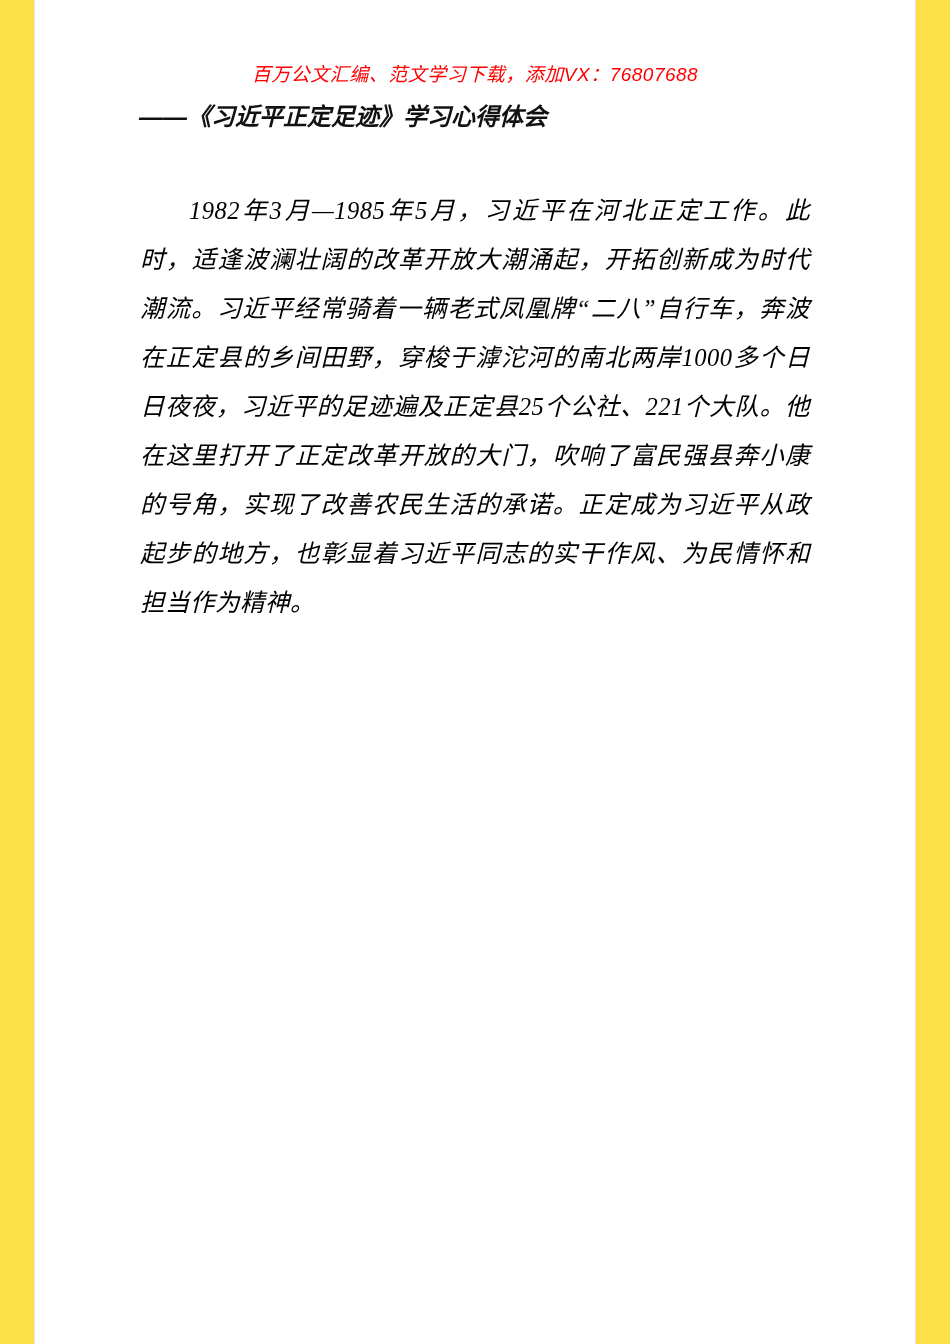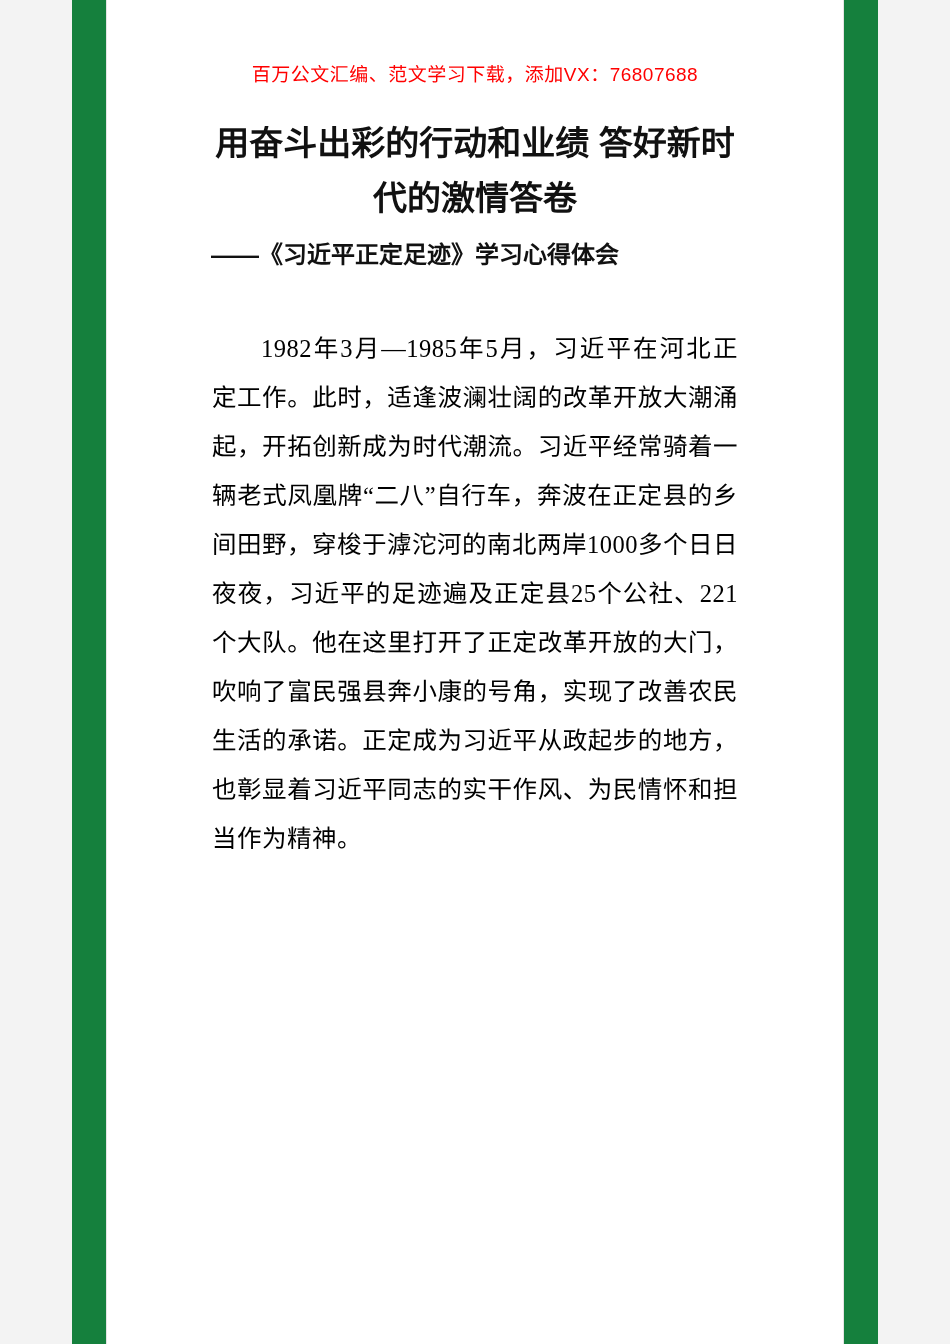--- a/index.html
+++ b/index.html
@@ -3,25 +3,26 @@
 <meta charset="utf-8">
 <style>
   html, body {
     margin: 0;
     padding: 0;
     background: #f3f3f3;
     font-family: "Liberation Serif", "DejaVu Serif", serif;
   }
   .canvas {
     position: relative;
-    width: 806px;
+    width: 950px;
     height: 1344px;
     margin: 0 auto;
-    background: #15803d;
+    background: #fde047;
     overflow: hidden;
+    font-style: italic;
   }
   .page {
     position: absolute;
     top: 0;
     bottom: 0;
     left: 34px;
     right: 34px;
     background: #ffffff;
     border-left: 1px solid #e4e4e4;
     border-right: 1px solid #e4e4e4;
@@ -71,21 +72,20 @@
   }
 </style>
 </head>
 <body>
 
 <div class="canvas">
   <div class="page">
 
     <div class="header-notice">百万公文汇编、范文学习下载，添加VX：76807688</div>
 
-    <h1 class="doc-title">用奋斗出彩的行动和业绩 答好新时代的激情答卷</h1>
 
     <div class="doc-subtitle">——《习近平正定足迹》学习心得体会</div>
 
     <div class="doc-body">
       <p>1982年3月—1985年5月，习近平在河北正定工作。此时，适逢波澜壮阔的改革开放大潮涌起，开拓创新成为时代潮流。习近平经常骑着一辆老式凤凰牌“二八”自行车，奔波在正定县的乡间田野，穿梭于滹沱河的南北两岸1000多个日日夜夜，习近平的足迹遍及正定县25个公社、221个大队。他在这里打开了正定改革开放的大门，吹响了富民强县奔小康的号角，实现了改善农民生活的承诺。正定成为习近平从政起步的地方，也彰显着习近平同志的实干作风、为民情怀和担当作为精神。</p>
     </div>
 
   </div>
 </div>
 

